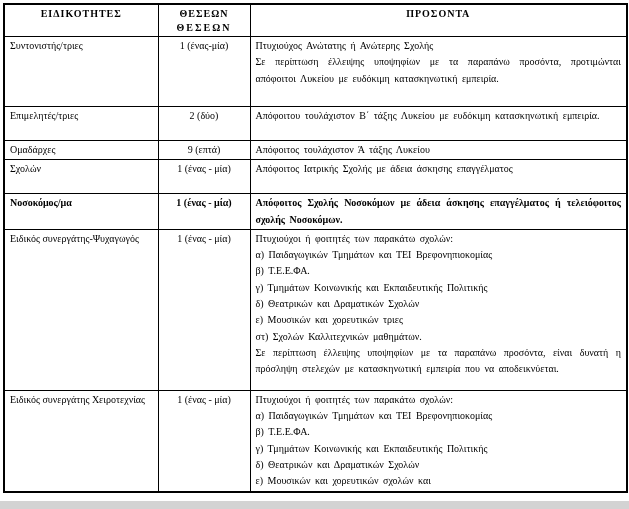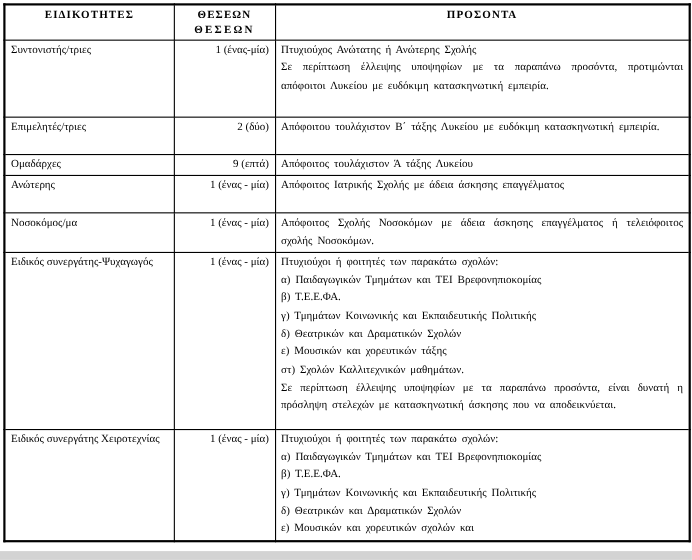--- a/index.html
+++ b/index.html
@@ -35,32 +35,32 @@
   }
   th {
     text-align: center;
     font-weight: bold;
     line-height: 14px;
     letter-spacing: 1px;
     padding-top: 2px;
   }
   th .hline2 { letter-spacing: 2px; display: block; }
   td.spec-cell { text-align: justify; }
-  td.pos-cell  { text-align: right; white-space: nowrap; }
+  td.pos-cell  { text-align: center; white-space: nowrap; }
   td.qual-cell p {
     margin: 0;
     text-align: justify;
     word-spacing: 2px;
   }
   tr.hdr-row { height: 29px; }
   tr.row-0 { height: 70px; }
   tr.row-1 { height: 34px; margin-left: 16px; }
   tr.row-2 { height: 17px; }
   tr.row-3 { height: 34px; }
-  tr.row-4 { height: 34px; }
+  tr.row-4 { height: 34px; font-weight: bold; }
   tr.row-5 { height: 18px; }
   tr.row-6 { height: 161px; margin-top: 43px; }
   tr.row-7 { height: 90px; }
   .footer-strip {
     position: absolute;
     left: 0;
     right: 0;
     bottom: 0;
     height: 8px;
     background: #d3d3d3;
@@ -103,21 +103,21 @@
       </td>
     </tr>
     <tr class="row-2">
       <td class="spec-cell">Ομαδάρχες</td>
       <td class="pos-cell">9 (επτά)</td>
       <td class="qual-cell">
         <p>Απόφοιτος τουλάχιστον Ά τάξης Λυκείου</p>
       </td>
     </tr>
     <tr class="row-3">
-      <td class="spec-cell">Ανώτερης</td>
+      <td class="spec-cell">Σχολών</td>
       <td class="pos-cell">1 (ένας - μία)</td>
       <td class="qual-cell">
         <p>Απόφοιτος Ιατρικής Σχολής με άδεια άσκησης επαγγέλματος</p>
       </td>
     </tr>
     <tr class="row-4">
       <td class="spec-cell">Νοσοκόμος/μα</td>
       <td class="pos-cell">1 (ένας - μία)</td>
       <td class="qual-cell">
         <p>Απόφοιτος Σχολής Νοσοκόμων με άδεια άσκησης επαγγέλματος ή τελειόφοιτος σχολής Νοσοκόμων.</p>
@@ -125,23 +125,23 @@
     </tr>
     <tr class="row-6">
       <td class="spec-cell">Ειδικός συνεργάτης-Ψυχαγωγός</td>
       <td class="pos-cell">1 (ένας - μία)</td>
       <td class="qual-cell">
         <p>Πτυχιούχοι ή φοιτητές των παρακάτω σχολών:</p>
         <p>α) Παιδαγωγικών Τμημάτων και ΤΕΙ Βρεφονηπιοκομίας</p>
         <p>β) Τ.Ε.Ε.ΦΑ.</p>
         <p>γ) Τμημάτων Κοινωνικής και Εκπαιδευτικής Πολιτικής</p>
         <p>δ) Θεατρικών και Δραματικών Σχολών</p>
-        <p>ε) Μουσικών και χορευτικών τάξης</p>
+        <p>ε) Μουσικών και χορευτικών τριες</p>
         <p>στ) Σχολών Καλλιτεχνικών μαθημάτων.</p>
-        <p>Σε περίπτωση έλλειψης υποψηφίων με τα παραπάνω προσόντα, είναι δυνατή η πρόσληψη στελεχών με κατασκηνωτική άσκησης που να αποδεικνύεται.</p>
+        <p>Σε περίπτωση έλλειψης υποψηφίων με τα παραπάνω προσόντα, είναι δυνατή η πρόσληψη στελεχών με κατασκηνωτική εμπειρία που να αποδεικνύεται.</p>
       </td>
     </tr>
     <tr class="row-7">
       <td class="spec-cell">Ειδικός συνεργάτης Χειροτεχνίας</td>
       <td class="pos-cell">1 (ένας - μία)</td>
       <td class="qual-cell">
         <p>Πτυχιούχοι ή φοιτητές των παρακάτω σχολών:</p>
         <p>α) Παιδαγωγικών Τμημάτων και ΤΕΙ Βρεφονηπιοκομίας</p>
         <p>β) Τ.Ε.Ε.ΦΑ.</p>
         <p>γ) Τμημάτων Κοινωνικής και Εκπαιδευτικής Πολιτικής</p>

